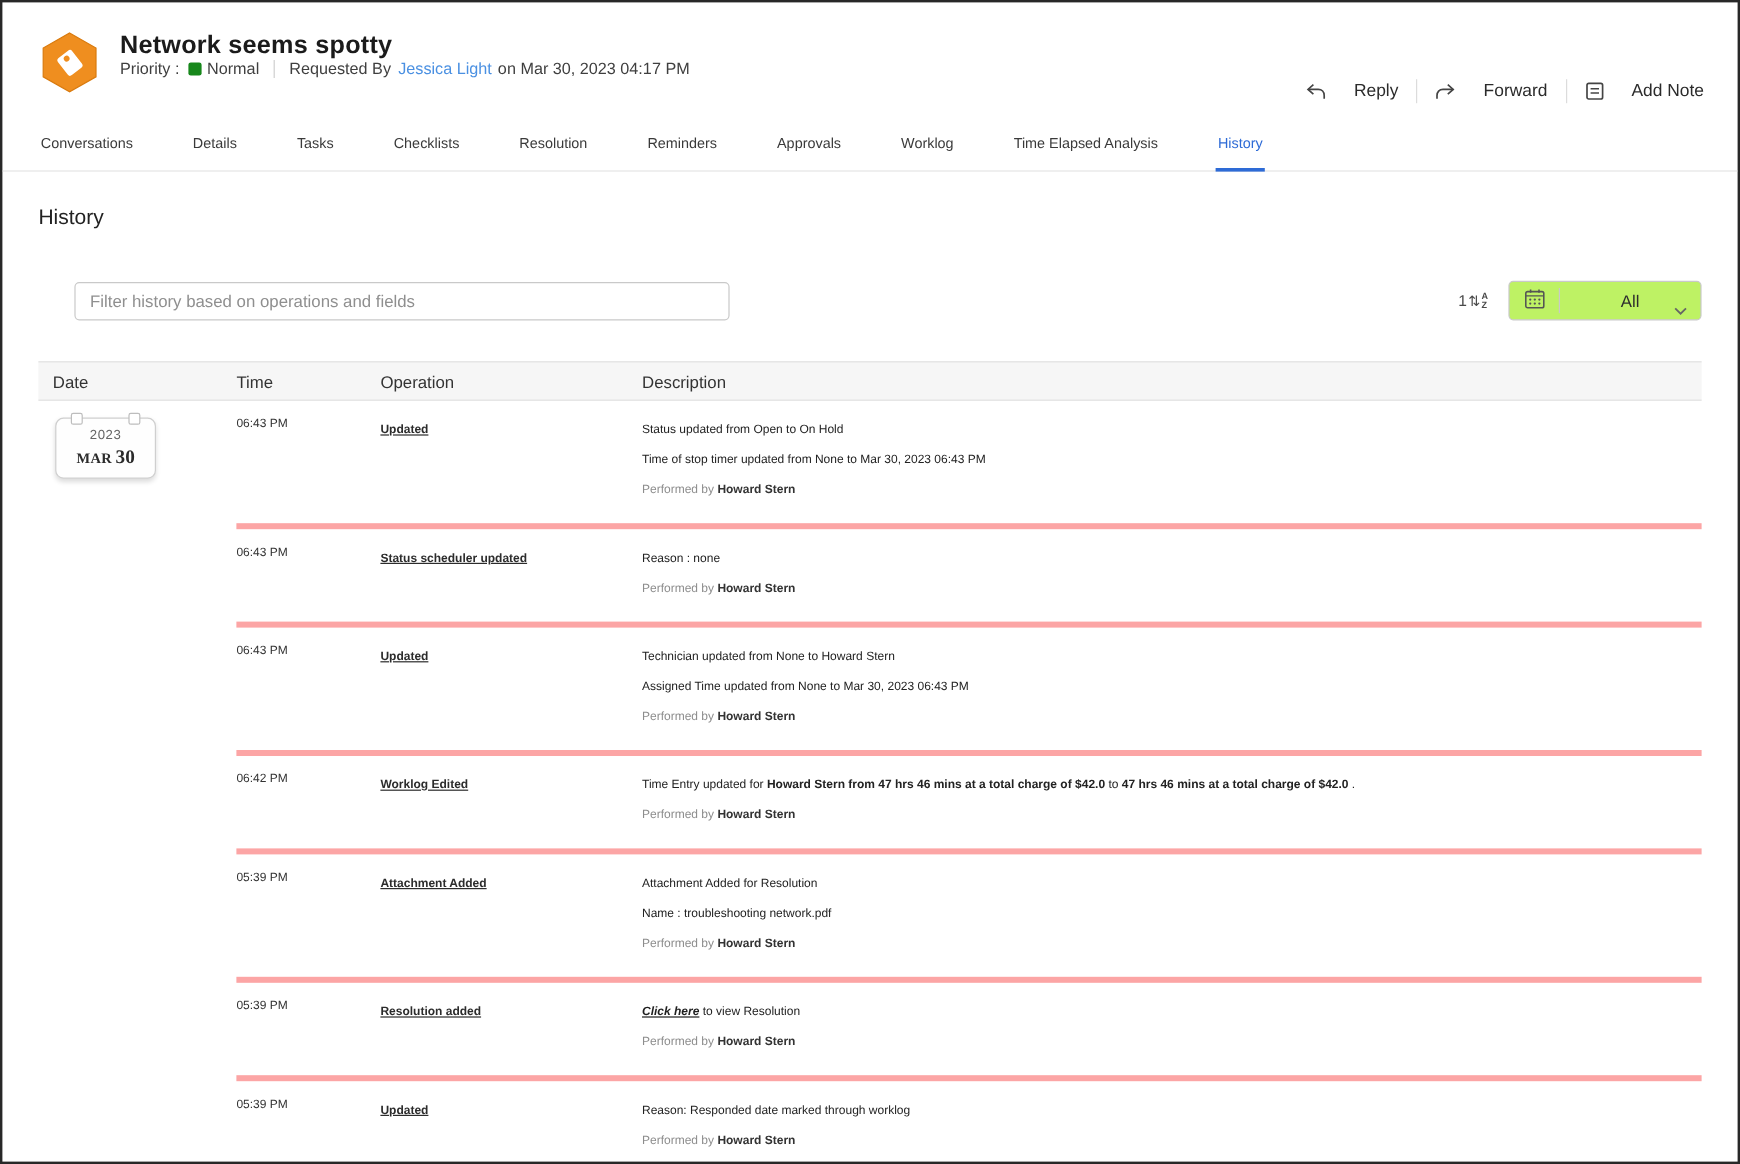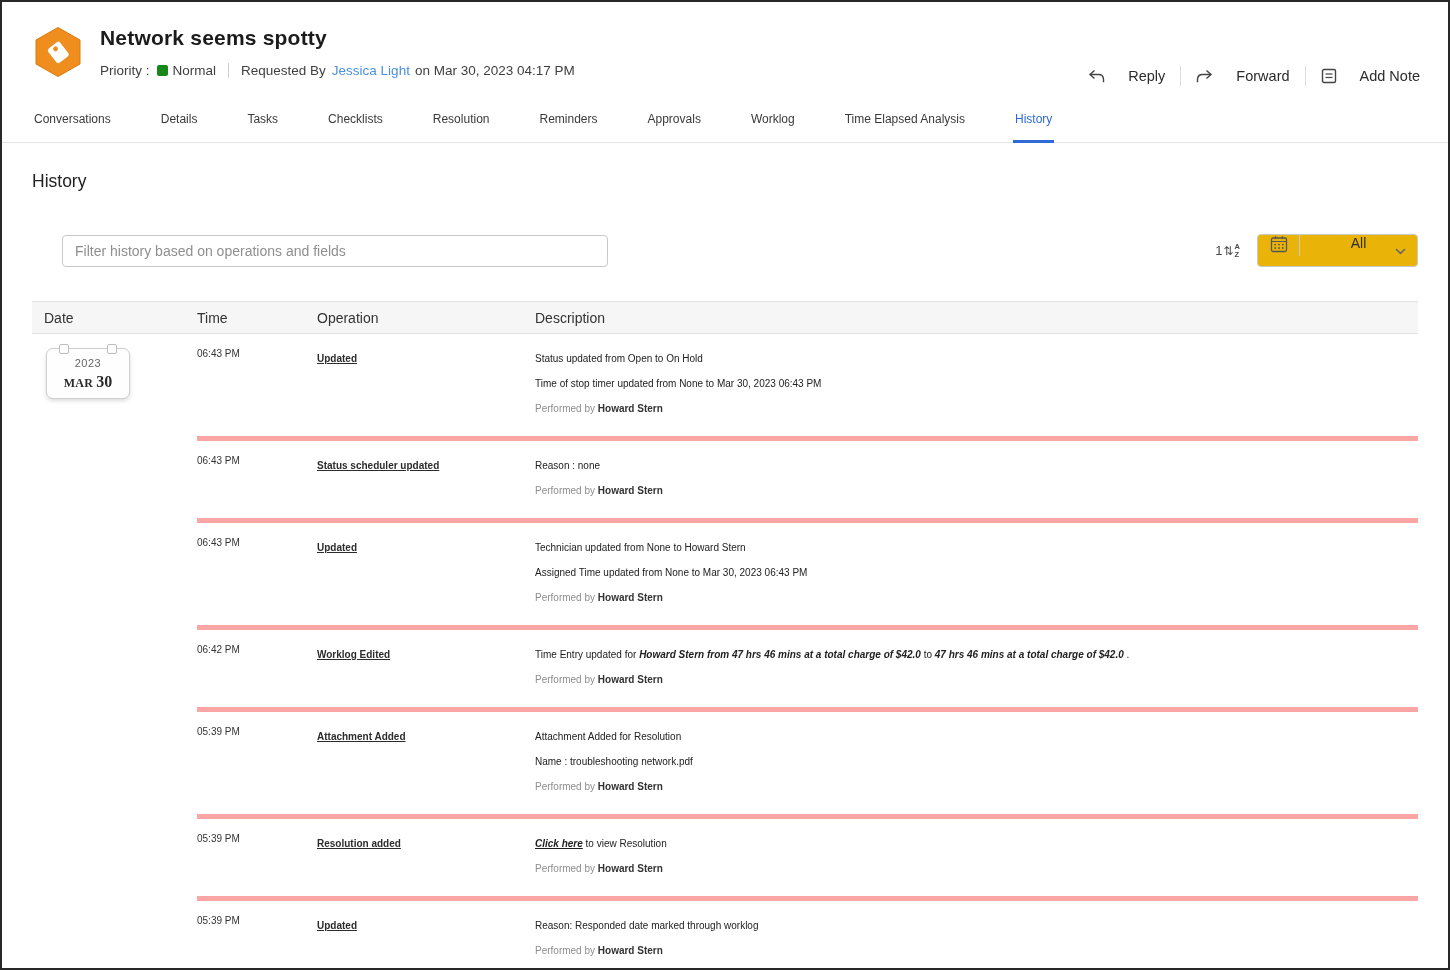--- a/index.html
+++ b/index.html
@@ -32,21 +32,20 @@
   .hex-wrap{width:52px;height:52px;margin-right:16px;flex:0 0 auto;}
   .title-block h1{
     font-size:21px;
     font-weight:bold;
     color:#1b1b1b;
     letter-spacing:.2px;
   }
   .meta{
     display:flex;
     align-items:center;
-    margin-top:13px;
     font-size:13.5px;
     color:#3f3f3f;
     white-space:nowrap;
   }
   .meta .swatch{
     width:11px;height:11px;border-radius:2px;
     background:var(--priority);
     display:inline-block;
     margin:0 5px 0 7px;
   }
@@ -122,24 +121,24 @@
   .right-controls{display:flex;align-items:center;gap:17px;}
   .sort-icon{
     display:flex;align-items:center;
     color:#4a4a4a;cursor:pointer;
     user-select:none;
   }
   .sort-icon .s-num{font-size:13px;}
   .sort-icon .s-ud{font-size:12px;margin:0 1px;}
   .sort-icon .s-az{display:flex;flex-direction:column;font-size:7.5px;line-height:7.5px;font-weight:bold;}
   .ctl-group{
-    display:flex;align-items:flex-start;
+    display:flex;align-items:center;
     height:33px;
     border:1px solid #c9c9c9;border-radius:4px;
-    overflow:hidden;background:#eab308;
+    overflow:hidden;background:#bef264;
   }
   .cal-btn{
     width:42px;
     display:flex;align-items:center;justify-content:center;
     background:none;border:none;border-right:1px solid #c9c9c9;
     cursor:pointer;
   }
   .dropdown{
     position:relative;
     width:117px;
@@ -192,21 +191,21 @@
   .hrow{
     display:grid;
     grid-template-columns:120px 218px 1fr;
     padding:12px 0 15px;
     border-bottom:5px solid #fca5a5;
     font-size:10px;
   }
   .c-time{color:#333;padding-top:2px;}
   .c-op{font-weight:bold;color:#2c2c2c;padding:2px 26px 0 0;line-height:22px;text-decoration:underline;}
   .c-desc{color:#222;line-height:25px;padding-right:16px;}
-  .desc-line .bold{font-weight:bold;font-style:italic;}
+  .desc-line .bold{font-weight:bold;}
   .inline-link{
     font-weight:bold;font-style:italic;text-decoration:underline;
     color:#1f1f1f;cursor:pointer;
   }
   .performed{color:#8d8d8d;line-height:25px;}
   .performed .performer{color:#333;font-weight:bold;}
 </style>
 </head>
 <body>
 

